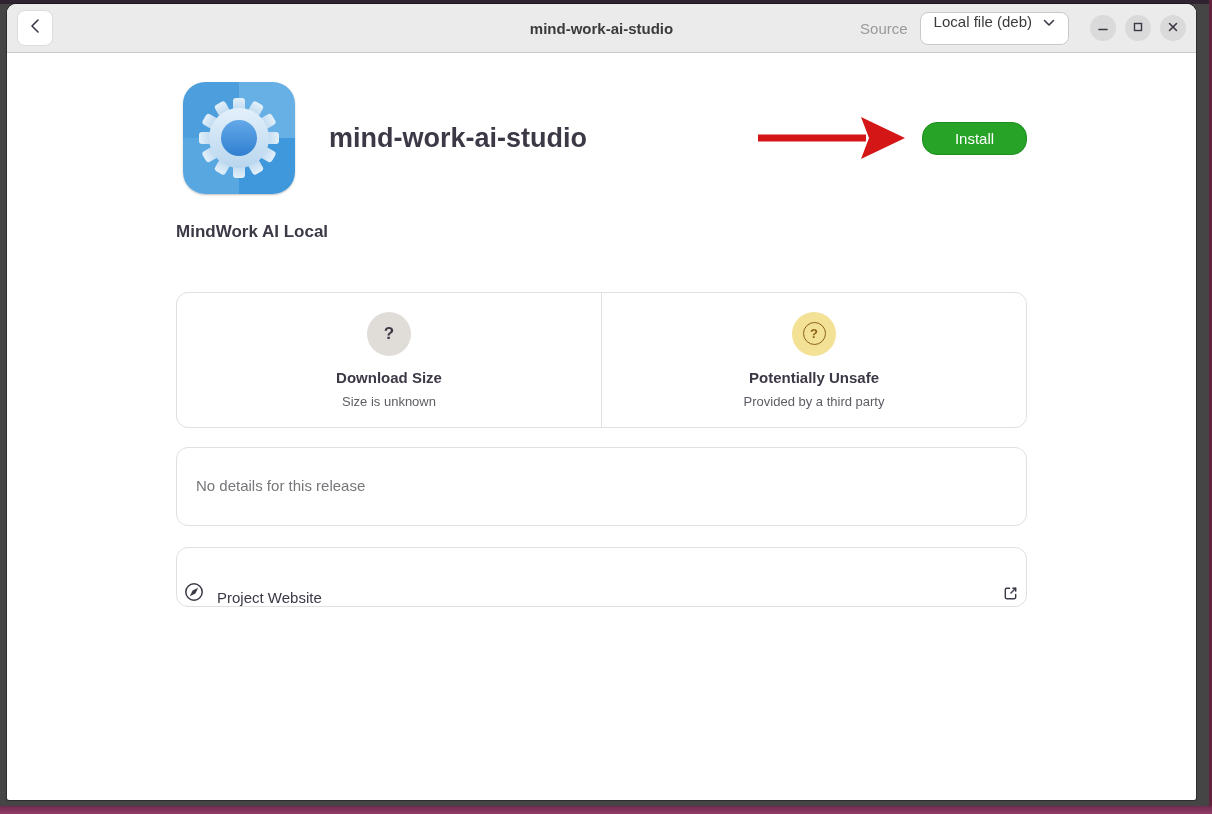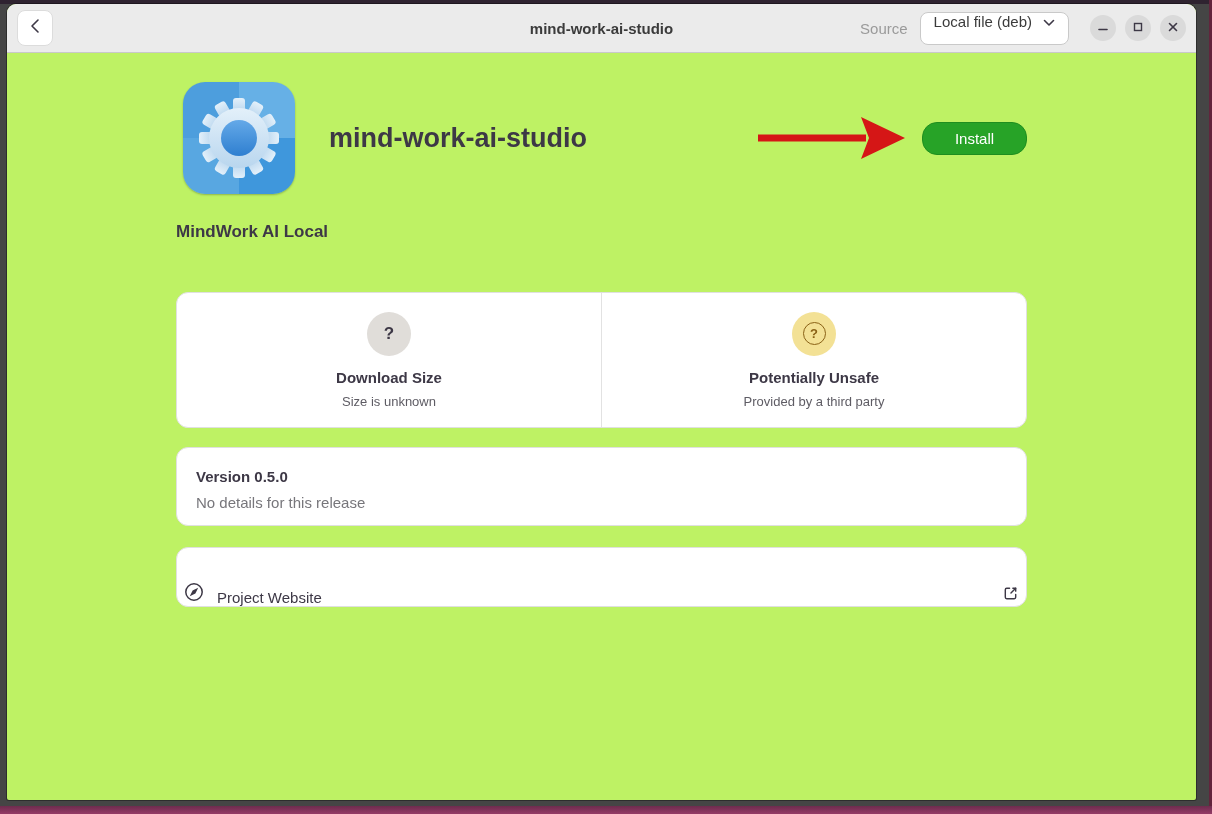--- a/index.html
+++ b/index.html
@@ -11,21 +11,21 @@
   }
   
   .edge-top    { position:absolute; top:0; left:0; right:0; height:4px; background:#2f2330; }
   .edge-bottom { position:absolute; bottom:0; left:0; right:0; height:8px;
                  background:linear-gradient(180deg,#6e2c4e,#953b67); }
   .edge-right  { position:absolute; top:0; right:0; bottom:0; width:3px; background:#62243c; }
 
   .window {
     position: absolute;
     top: 4px; left: 7px; right: 16px; bottom: 14px;
-    background: #bef264;
+    background: #ffffff;
     border-radius: 9px 9px 2px 2px;
     overflow: hidden;
     box-shadow: 0 0 0 1px rgba(0,0,0,.35);
   }
 
   
   .titlebar {
     position: relative;
     height: 49px;
     background: #ebebeb;
@@ -263,21 +263,20 @@
         <div class="tile">
           <div class="tile-circle warning">
             <span class="circled-q">?</span>
           </div>
           <div class="tile-title">Potentially Unsafe</div>
           <div class="tile-sub">Provided by a third party</div>
         </div>
       </div>
 
       <div class="card version-card">
-        <div class="version-title">Version 0.5.0</div>
         <div class="version-sub">No details for this release</div>
       </div>
 
       <div class="card website-card">
         <span>
           <svg width="20" height="20" viewBox="0 0 20 20">
             <circle cx="10" cy="10" r="8.2" fill="none" stroke="#3d3846" stroke-width="1.5"></circle>
             <polygon points="14.2,5.8 8.6,8.6 5.8,14.2 11.4,11.4" fill="#3d3846"></polygon>
           </svg>
         </span>

